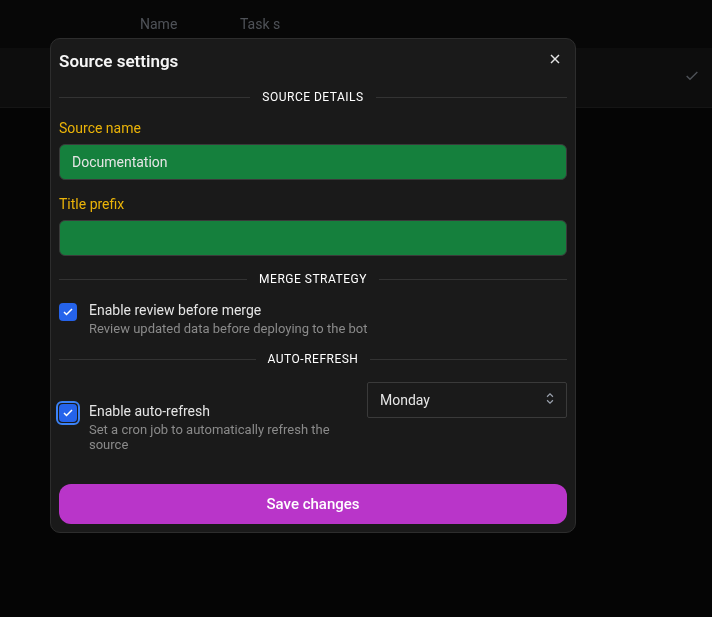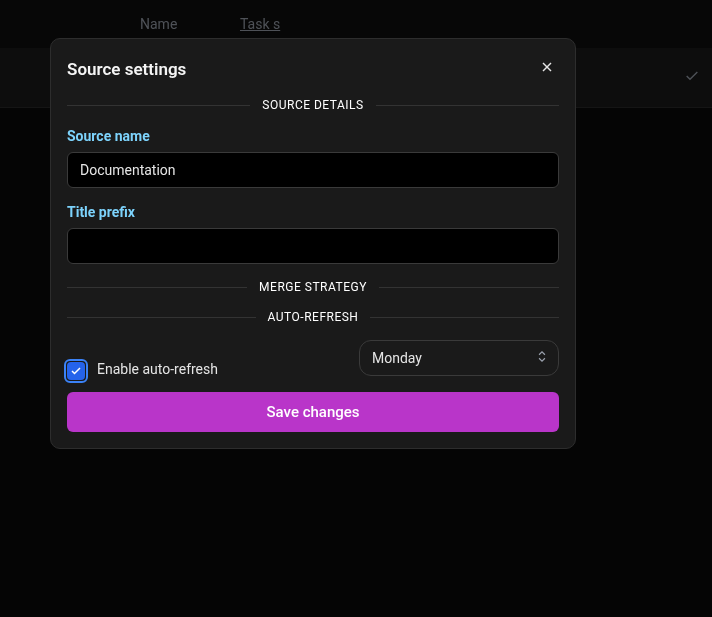--- a/index.html
+++ b/index.html
@@ -28,21 +28,21 @@
       height: 48px;
       padding: 0 20px;
       color: #9ca3af;
       font-size: 14px;
       font-weight: 450;
       background: #0f0f0f;
     }
     .bg-header .col1 { width: 220px; padding-left: 120px; }
     .bg-header .col2 { width: 180px; }
     .bg-header .col3 { width: 200px; }
-    .bg-header .col4 { flex: 1; text-decoration: underline; }
+    .bg-header .col4 { flex: 1; }
     .bg-row {
       height: 60px;
       background: #1a1a1a;
       border-bottom: 1px solid #2a2a2a;
       display: flex;
       align-items: center;
       justify-content: flex-end;
       padding-right: 12px;
     }
     .bg-check {
@@ -54,21 +54,21 @@
       background: rgba(0,0,0,0.5);
     }
     .modal {
       position: absolute;
       top: 38px;
       left: 50px;
       width: 526px;
       background: #1a1a1a;
       border: 1px solid #2d2d2d;
       border-radius: 10px;
-      padding: 16px;
+      padding: 8px;
       color: #e5e5e5;
     }
     .modal-header {
       display: flex;
       justify-content: space-between;
       align-items: center;
       margin-bottom: 16px;
     }
     .modal-title {
       font-size: 17px;
@@ -102,27 +102,27 @@
       letter-spacing: 0.5px;
       color: #ffffff;
       font-weight: 400;
     }
     .field {
       margin-bottom: 16px;
     }
     .field-label {
       display: block;
       font-size: 14px;
-      color: #7dd3fc;
+      color: #eab308;
       margin-bottom: 8px;
-      font-weight: 700;
+      font-weight: 400;
     }
     .text-input {
       width: 100%;
-      background: #000000;
+      background: #15803d;
       border: 1px solid #3a3a3a;
       border-radius: 6px;
       padding: 9px 12px;
       color: #e5e5e5;
       font-size: 14px;
       font-family: inherit;
     }
     .checkbox-row {
       display: flex;
       align-items: flex-start;
@@ -181,47 +181,47 @@
       gap: 16px;
     }
     .select-wrap {
       position: relative;
       width: 200px;
     }
     .select {
       width: 100%;
       background: #1a1a1a;
       border: 1px solid #3a3a3a;
-      border-radius: 12px;
+      border-radius: 2px;
       padding: 9px 32px 9px 12px;
       color: #e5e5e5;
       font-size: 14px;
       font-family: inherit;
       appearance: none;
       cursor: pointer;
     }
     .select-icon {
       position: absolute;
       right: 10px;
       top: 50%;
       transform: translateY(-50%);
       pointer-events: none;
       color: #9ca3af;
     }
     .save-btn {
       width: 100%;
       background: #b935c9;
       border: none;
-      border-radius: 6px;
+      border-radius: 12px;
       padding: 11px;
       color: white;
       font-size: 15px;
       font-weight: 500;
       cursor: pointer;
-      margin-top: 12px;
+      margin-top: 32px;
       font-family: inherit;
     }
   </style>
 </head>
 <body>
 
 <div class="bg-table">
   <div class="bg-header">
     <div class="col1">Name</div>
     <div class="col4">Task s</div>
@@ -261,36 +261,50 @@
 
   <div class="field">
     <label class="field-label">Title prefix</label>
     <input class="text-input" type="text" value="" style="">
   </div>
 
   <div class="section-divider">
     <span class="section-label">MERGE STRATEGY</span>
   </div>
 
+  <div class="checkbox-row">
+    <div class="checkbox-wrap">
+      <div class="checkbox">
+        <svg viewBox="0 0 24 24">
+            <polyline points="20 6 9 17 4 12"></polyline>
+          </svg>
+      </div>
+    </div>
+    <div class="checkbox-text">
+      <div class="checkbox-title">Enable review before merge</div>
+      <div class="checkbox-desc">Review updated data before deploying to the bot</div>
+    </div>
+  </div>
 
   <div class="section-divider">
     <span class="section-label">AUTO-REFRESH</span>
   </div>
 
   <div class="refresh-row">
     <div class="checkbox-row" style="flex:1;margin-top:21px;">
       <div class="checkbox-wrap focused">
         <div class="checkbox">
           <svg viewBox="0 0 24 24">
               <polyline points="20 6 9 17 4 12"></polyline>
             </svg>
         </div>
       </div>
       <div class="checkbox-text">
         <div class="checkbox-title">Enable auto-refresh</div>
+        <div class="checkbox-desc">Set a cron job to automatically refresh the source</div>
       </div>
     </div>
     <div class="select-wrap">
       <select class="select">
         <option>Monday</option>
       </select>
       <span class="select-icon">
         <svg width="14" height="14" viewBox="0 0 24 24" fill="none" stroke="currentColor" stroke-width="2">
             <polyline points="7 9 12 4 17 9"></polyline>
             <polyline points="7 15 12 20 17 15"></polyline>

